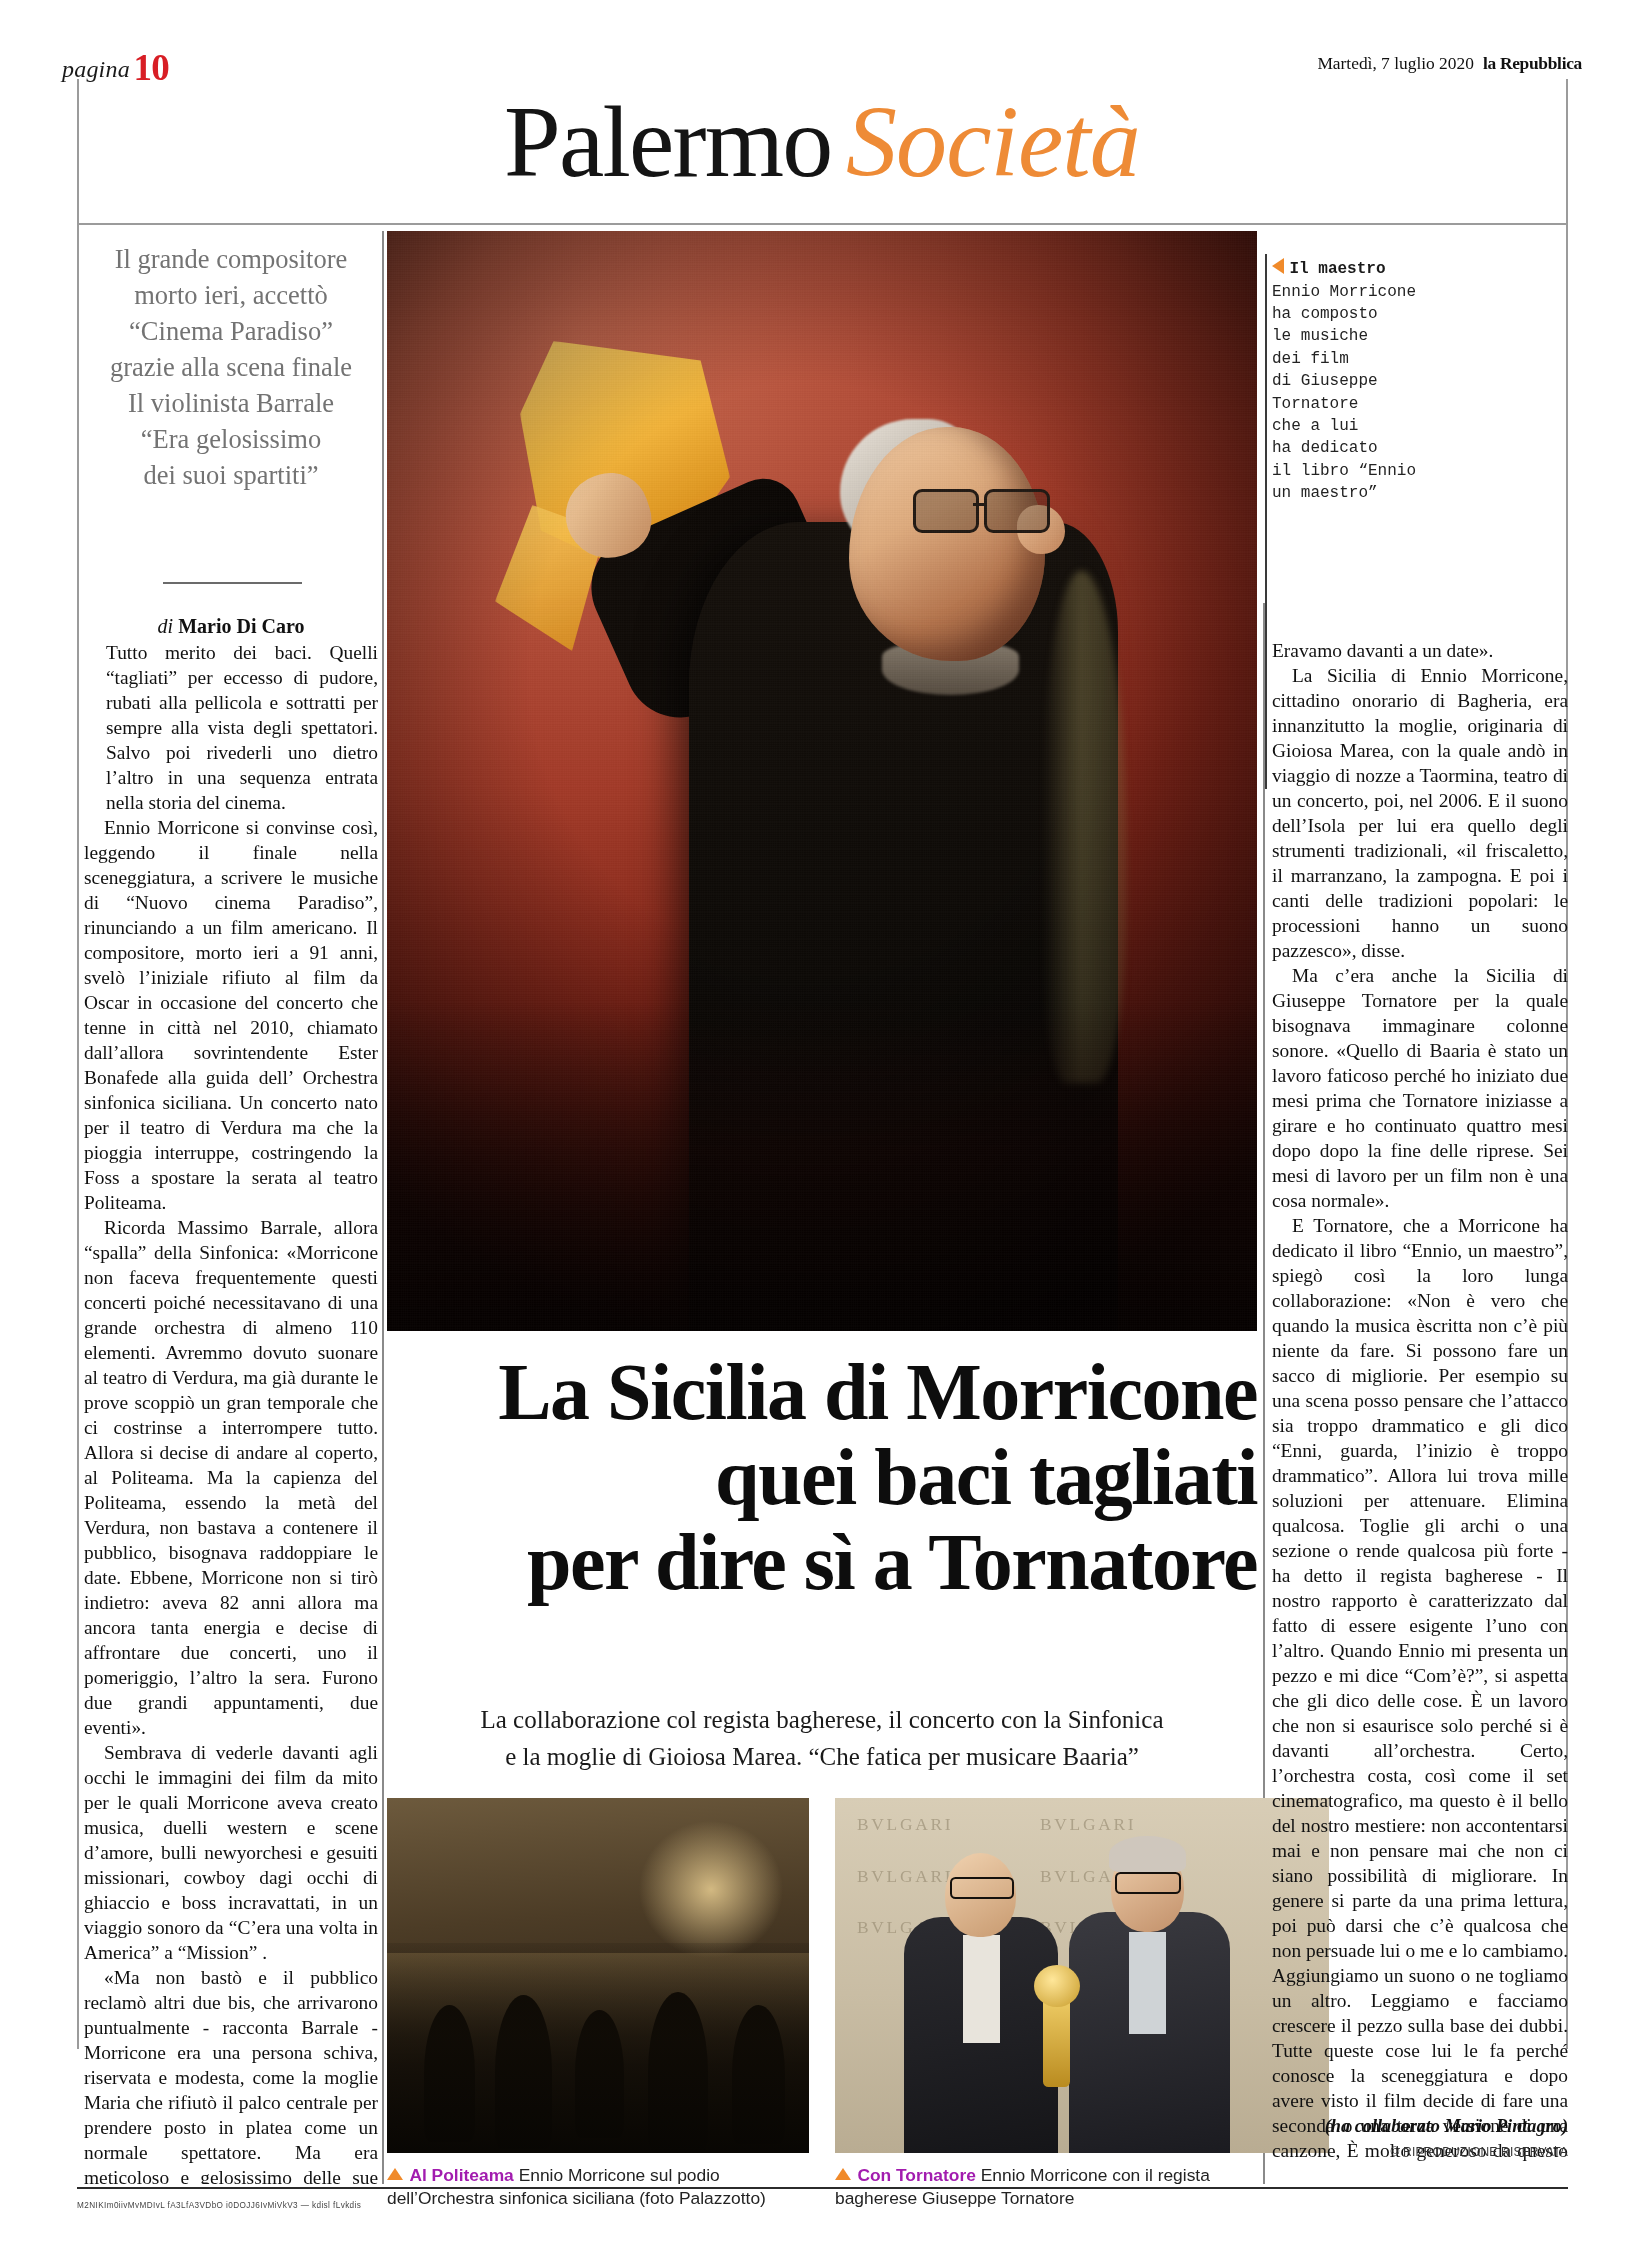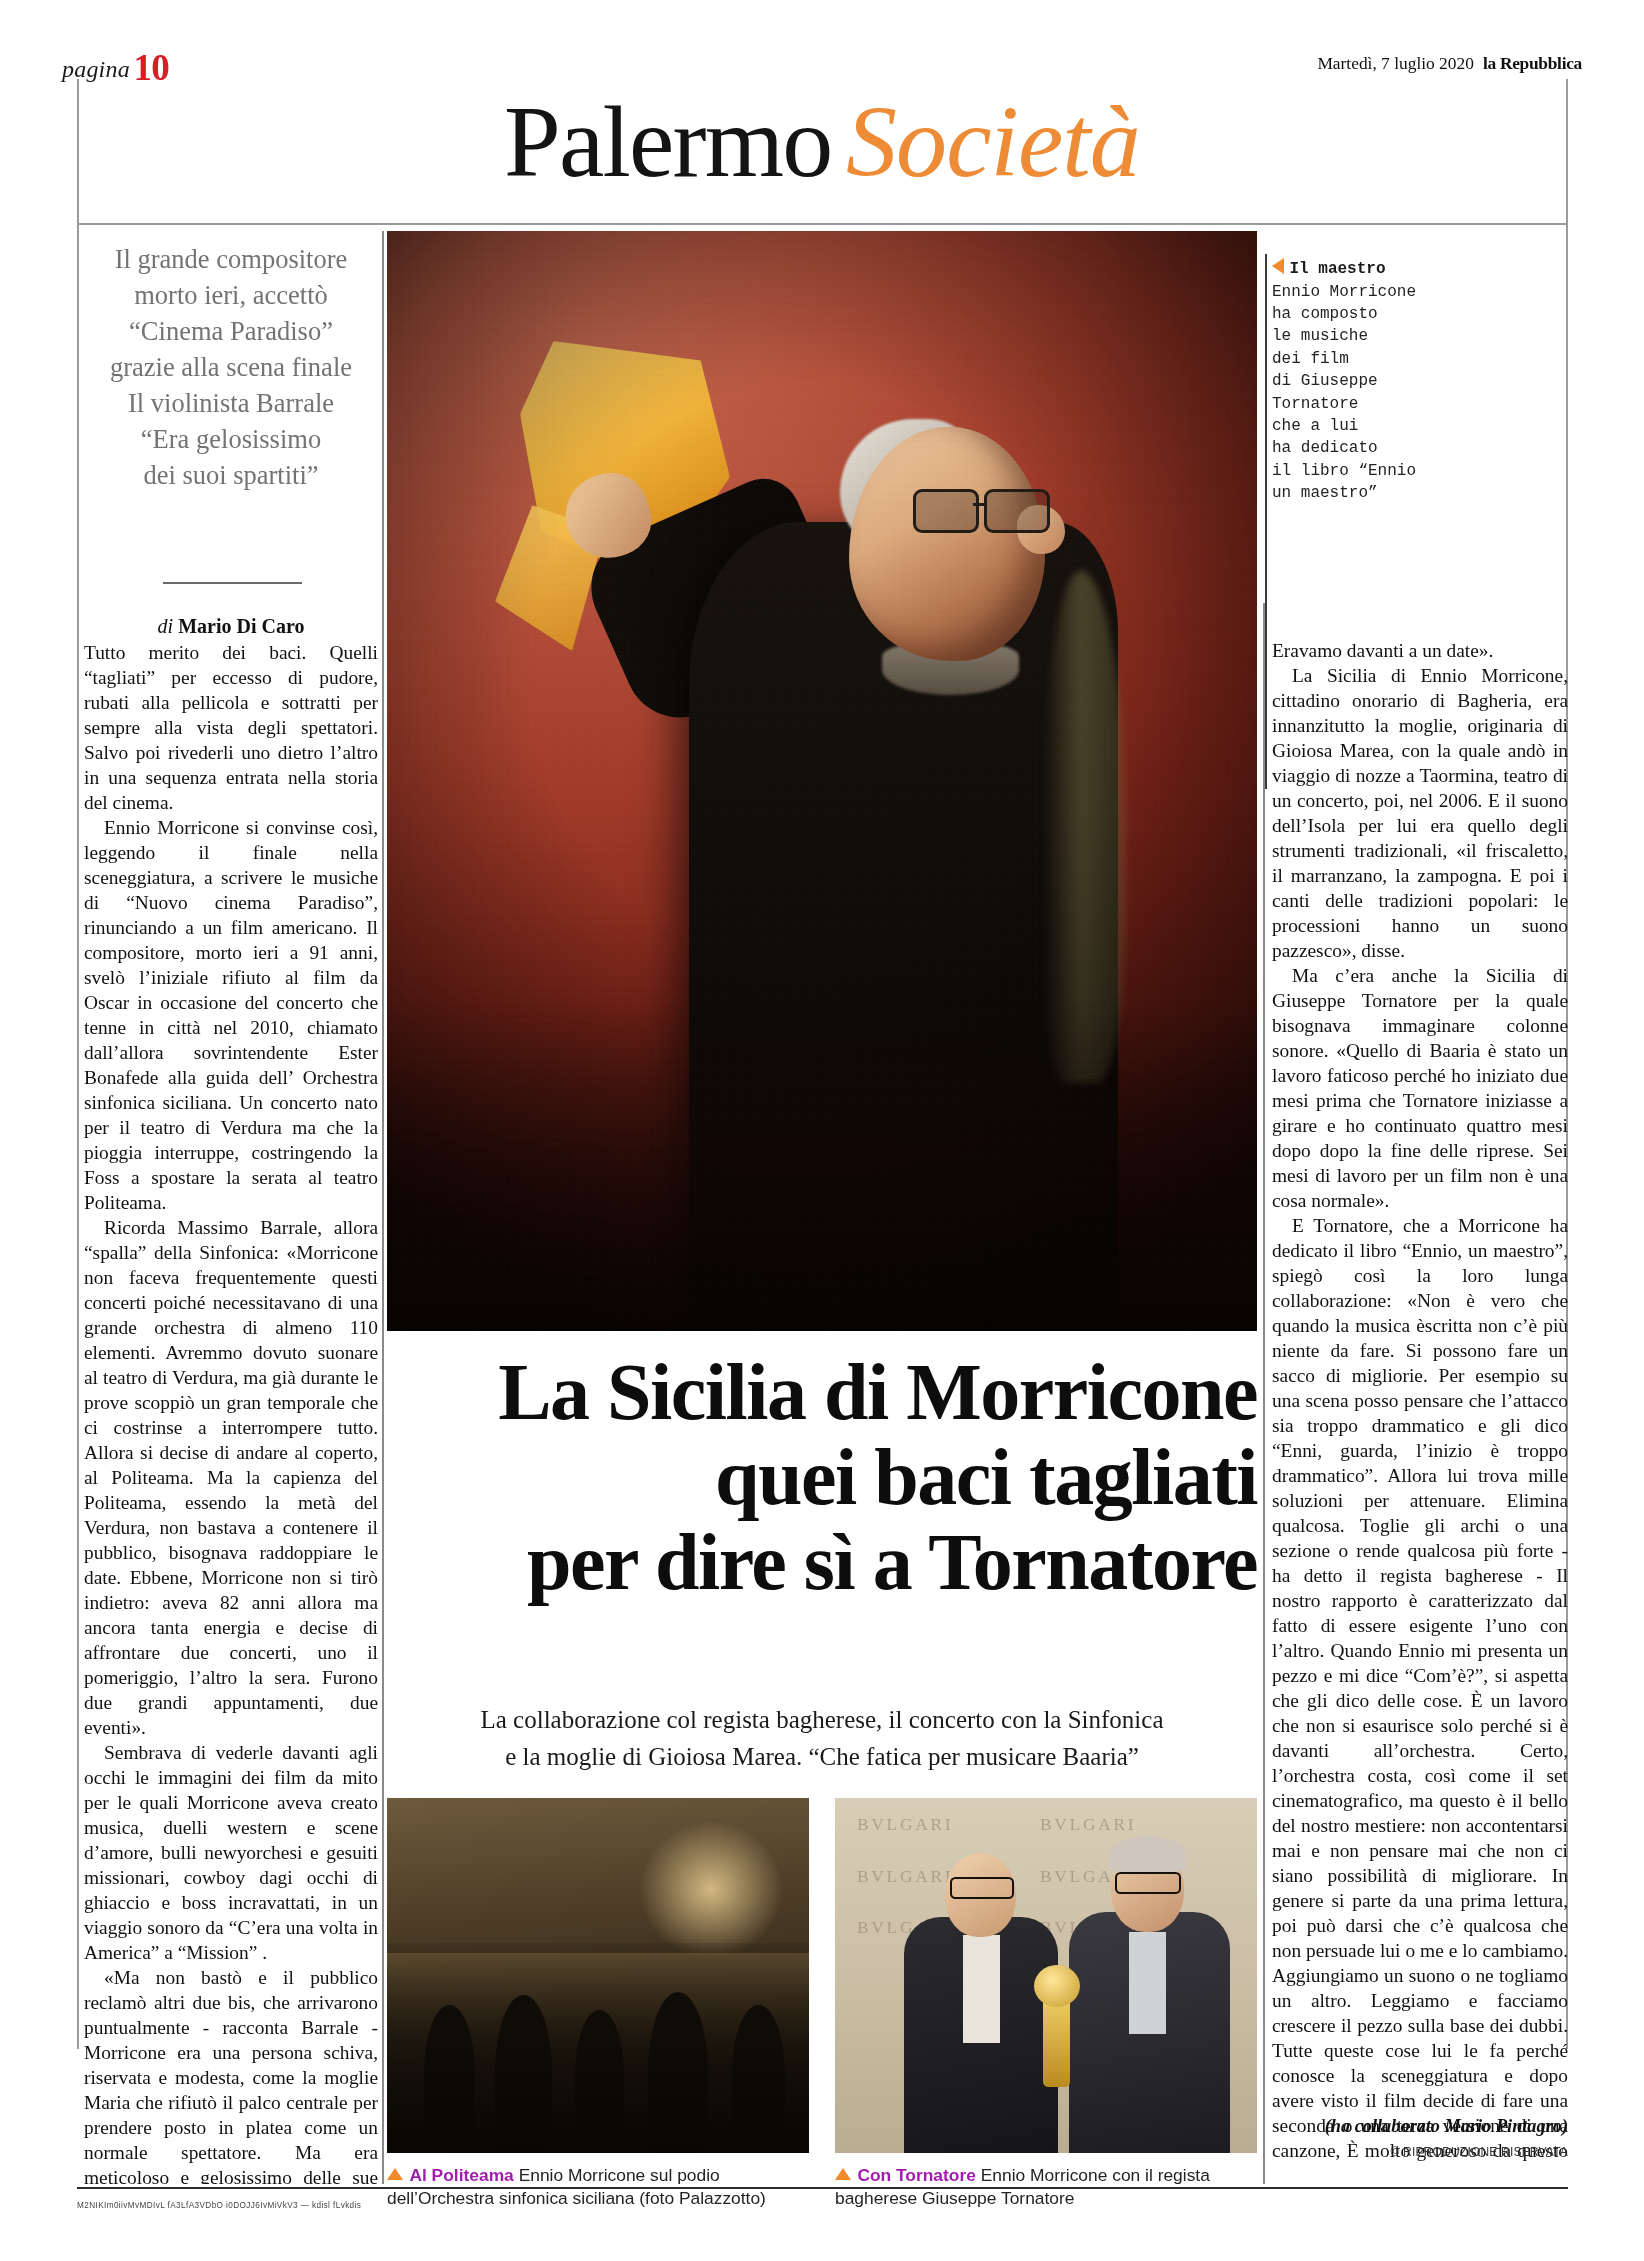--- a/index.html
+++ b/index.html
@@ -79,21 +79,21 @@
   .byline i{font-style:italic;}
   .byline b{font-weight:bold;}
 
   
   .col-left{
     position:absolute;left:84px;top:640px;width:294px;height:1544px;
     font-family:"Liberation Serif",serif;font-size:19.4px;line-height:25px;
     text-align:justify;color:#111;hyphens:auto;overflow:hidden;
   }
   .col-left p{margin:0;text-indent:20px;}
-  .col-left p.first{text-indent:0;}
+  .col-left p.first{text-indent:0;margin-left:22px;}
 
   
   .vsep{position:absolute;width:1.5px;background:#8a8a8a;}
 
   
   .mainphoto{
     position:absolute;left:387px;top:231px;width:870px;height:1100px;
     overflow:hidden;background:#8d2f20;
   }
   .mp-bg{
@@ -214,21 +214,21 @@
     position:absolute;left:0;right:0;top:155px;height:110px;
     background:linear-gradient(180deg, rgba(180,150,95,.35), rgba(60,45,25,.1));
   }
   .p2-crowd{
     position:absolute;left:0;right:0;bottom:0;height:210px;
     background:linear-gradient(180deg, rgba(24,18,10,.15) 0%, rgba(16,12,6,.7) 45%, rgba(8,6,3,.97) 100%);
   }
   .p2-fig{position:absolute;background:#0e0a05;border-radius:50% 50% 12% 12%;}
 
   .photo3{
-    position:absolute;left:835px;top:1798px;width:422px;height:355px;overflow:hidden;background:#000000;
+    position:absolute;left:835px;top:1798px;width:494px;height:355px;overflow:hidden;background:#000000;
   }
   .p3-bg{position:absolute;inset:0;background:linear-gradient(180deg,#d8cdb6 0%,#c9bda4 55%,#b9ac92 100%);}
   .p3-logos{position:absolute;inset:0;opacity:.55;}
   .p3-logos span{
     position:absolute;font-family:"Liberation Serif",serif;font-size:17.4px;
     letter-spacing:2.7px;color:#8d8167;white-space:nowrap;
   }
   .p3-man{position:absolute;bottom:0;border-radius:37px 37px 0 0;}
   .p3-manA{left:69px;width:154px;height:236px;background:linear-gradient(170deg,#2b2b30,#151518);}
   .p3-manB{left:234px;width:161px;height:241px;background:linear-gradient(170deg,#3a3a40,#1b1b20);}

